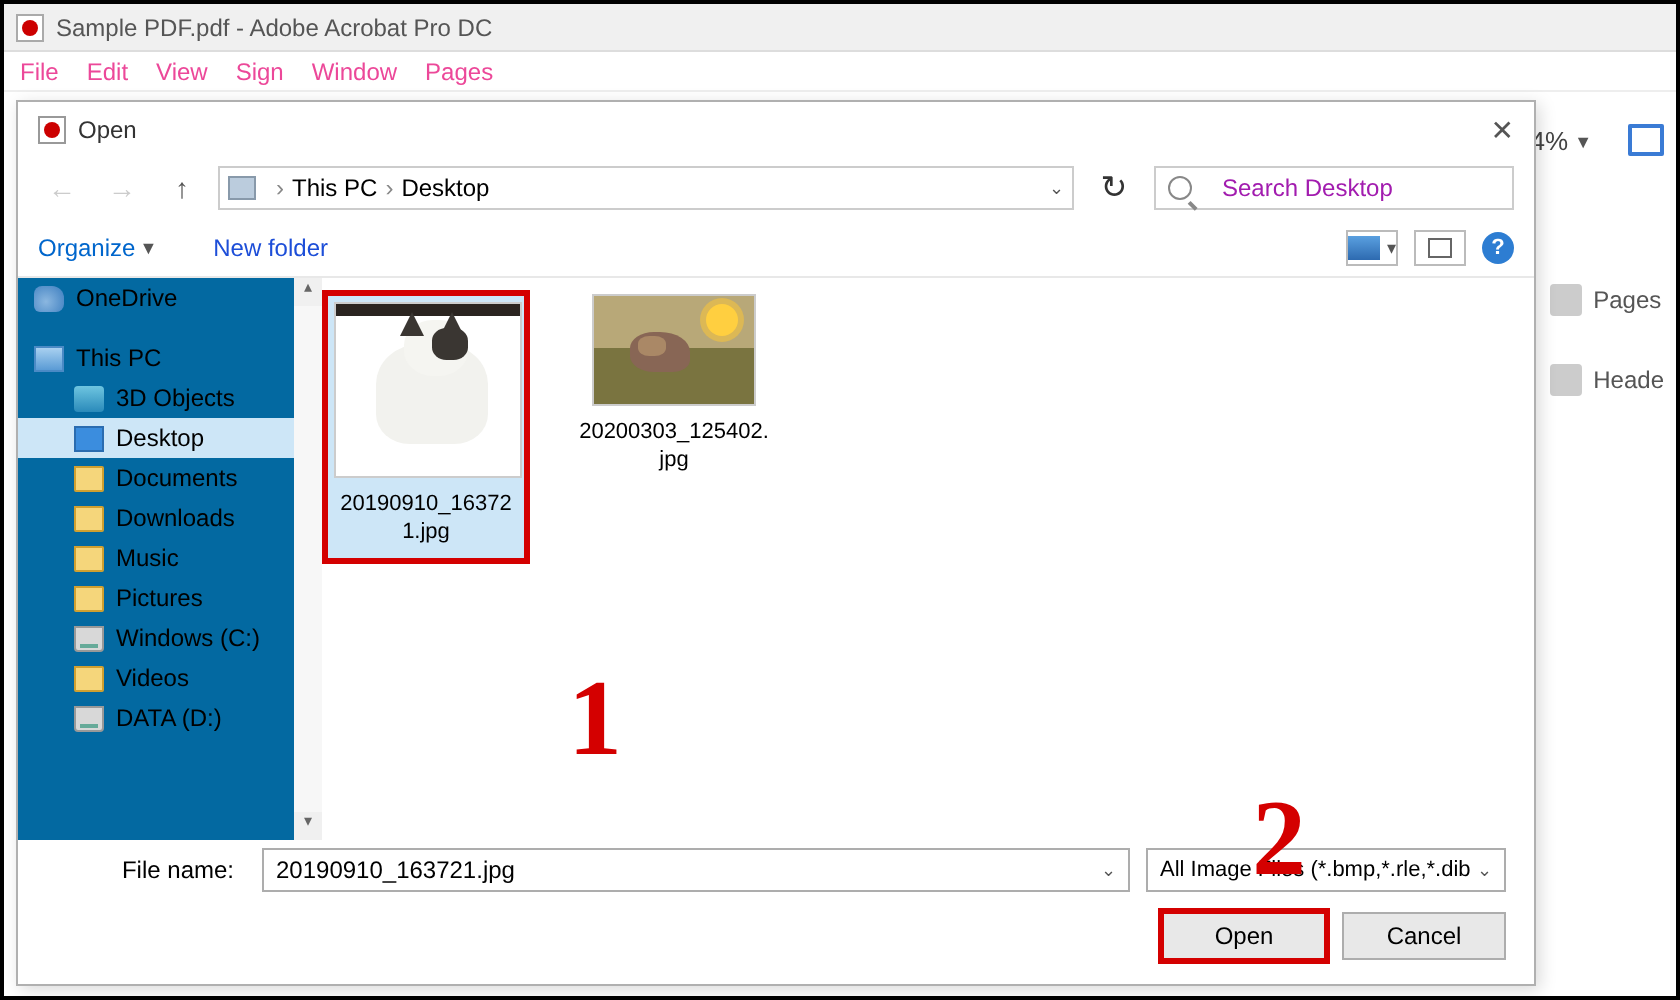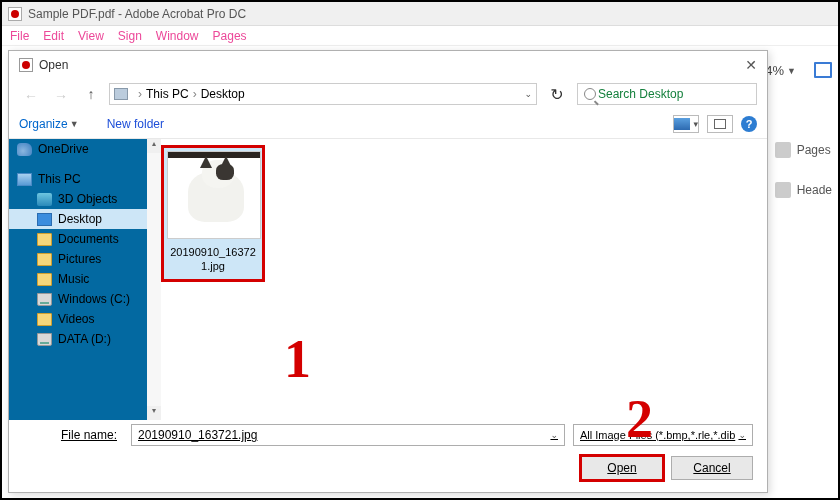--- a/index.html
+++ b/index.html
@@ -27,21 +27,21 @@
 .dlg-head .x { font-size:14px; color:#555; cursor:default; font-family:Arial; }
 
 .navrow { height:30px; display:flex; align-items:center; padding:0 10px; gap:6px; }
 .navrow .arr { width:24px; text-align:center; color:#888; font-size:14px; }
 .navrow .arr.disabled { color:#ccc; }
 .navrow .uparr { color:#555; }
 .navrow .crumb { flex:1; display:flex; align-items:center; border:1px solid #ccc; height:22px; padding:0 4px; font-size:12px; }
 .navrow .crumb .pcicon { width:14px; height:12px; background:#bcd; margin-right:6px; border:1px solid #89a; }
 .navrow .crumb .sep { color:#888; margin:0 4px; }
 .navrow .refresh { width:28px; text-align:center; color:#333; }
-.navrow .search { width:180px; height:22px; border:1px solid #ccc; display:flex; align-items:center; padding:0 6px; font-size:12px; color:#15803d; gap:2px; }
+.navrow .search { width:180px; height:22px; border:1px solid #ccc; display:flex; align-items:center; padding:0 6px; font-size:12px; color:#a21caf; gap:15px; }
 .navrow .search .sicon { width:12px; height:12px; border:1.5px solid #888; border-radius:50%; position:relative; }
 .navrow .search .sicon:after { content:""; position:absolute; right:-4px; bottom:-4px; width:5px; height:1.5px; background:#888; transform:rotate(45deg); }
 
 .cmdrow { height:30px; display:flex; align-items:center; padding:0 10px; justify-content:space-between; border-bottom:1px solid #e8e8e8; }
 .cmdrow .l { display:flex; gap:28px; font-size:12px; }
 .cmdrow .org { color:#0066cc; display:flex; align-items:center; gap:2px; }
 .cmdrow .nf { color:#1d4ed8; }
 .cmdrow .r { display:flex; gap:8px; align-items:center; }
 .viewbtn { width:26px; height:18px; border:1px solid #bbb; display:flex; align-items:center; justify-content:center; }
 .viewbtn .square { width:12px; height:10px; border:1px solid #666; }
@@ -79,21 +79,21 @@
 .thumb.cat .ear2 { position:absolute; left:52px; top:4px; width:0; height:0; border-left:6px solid transparent; border-right:6px solid transparent; border-bottom:12px solid #3a3632; }
 .thumb.cat .patch { position:absolute; left:48px; top:12px; width:18px; height:16px; background:#3a3632; border-radius:40%; }
 .thumb.cat .topbar { position:absolute; left:0; right:0; top:0; height:6px; background:#2a2420; }
 
 .thumb.bird { background:#b8a878; border:1px solid #ccc; position:relative; overflow:hidden; width:82px; height:56px; }
 .thumb.bird .sun { position:absolute; right:8px; top:4px; width:16px; height:16px; background:#ffcf40; border-radius:50%; box-shadow:0 0 0 3px rgba(255,200,50,0.5); }
 .thumb.bird .grass { position:absolute; left:0; right:0; bottom:0; height:28px; background:#7a7440; }
 .thumb.bird .bird { position:absolute; left:18px; top:18px; width:30px; height:20px; background:#886655; border-radius:40% 50% 30% 40%; }
 .thumb.bird .wing { position:absolute; left:22px; top:20px; width:14px; height:10px; background:#aa8866; border-radius:40%; }
 
-.bottom { padding:4px 14px 12px; font-size:12px;text-decoration:underline; }
+.bottom { padding:4px 14px 12px; font-size:12px; }
 .bottom .row { display:flex; align-items:center; gap:8px; margin-bottom:10px; justify-content:flex-end; }
 .bottom .lbl { width:100px; text-align:right; padding-right:6px; }
 .bottom .fname { flex:1; height:22px; border:1px solid #adadad; padding:0 6px; display:flex; align-items:center; justify-content:space-between; }
 .bottom .ftype { width:180px; height:22px; border:1px solid #adadad; padding:0 6px; display:flex; align-items:center; justify-content:space-between; font-size:11px; }
 .bottom .btnrow { display:flex; justify-content:flex-end; gap:8px; }
 .bottom button { width:82px; height:24px; border:1px solid #adadad; background:#e8e8e8; font-size:12px; cursor:default; }
 .bottom button.open { outline:3px solid #d40000; outline-offset:-1px; }
 
 .caret { font-size:9px; color:#555; }
 
@@ -202,25 +202,29 @@
       <div class="item indent2 sel">
           <span class="ic desktop"></span>
           <span>Desktop</span>
         </div>
       <div class="item indent2">
           <span class="ic folder"></span>
           <span>Documents</span>
         </div>
       <div class="item indent2">
           <span class="ic folder"></span>
+          <span>Downloads</span>
+        </div>
+      <div class="item indent2">
+          <span class="ic folder"></span>
+          <span>Music</span>
+        </div>
+      <div class="item indent2">
+          <span class="ic folder"></span>
           <span>Pictures</span>
-        </div>
-      <div class="item indent2">
-          <span class="ic folder"></span>
-          <span>Music</span>
         </div>
       <div class="item indent2">
           <span class="ic drive"></span>
           <span>Windows (C:)</span>
         </div>
       <div class="item indent2">
           <span class="ic folder"></span>
           <span>Videos</span>
         </div>
       <div class="item indent2">
@@ -239,20 +243,29 @@
         <div class="thumb cat">
           <div class="topbar"></div>
             <div class="body1"></div>
             <div class="head"></div>
             <div class="ear1"></div>
             <div class="ear2"></div>
             <div class="patch"></div>
         </div>
         <div class="name">20190910_163721.jpg</div>
       </div>
+      <div class="file">
+        <div class="thumb bird">
+          <div class="grass"></div>
+            <div class="sun"></div>
+            <div class="bird"></div>
+            <div class="wing"></div>
+        </div>
+        <div class="name">20200303_125402.jpg</div>
+      </div>
     </div>
   </div>
 
   <div class="bottom">
     <div class="row">
       <span class="lbl">File name:</span>
       <div class="fname">
         <span>20190910_163721.jpg</span>
         <span class="caret">⌄</span>
       </div>

